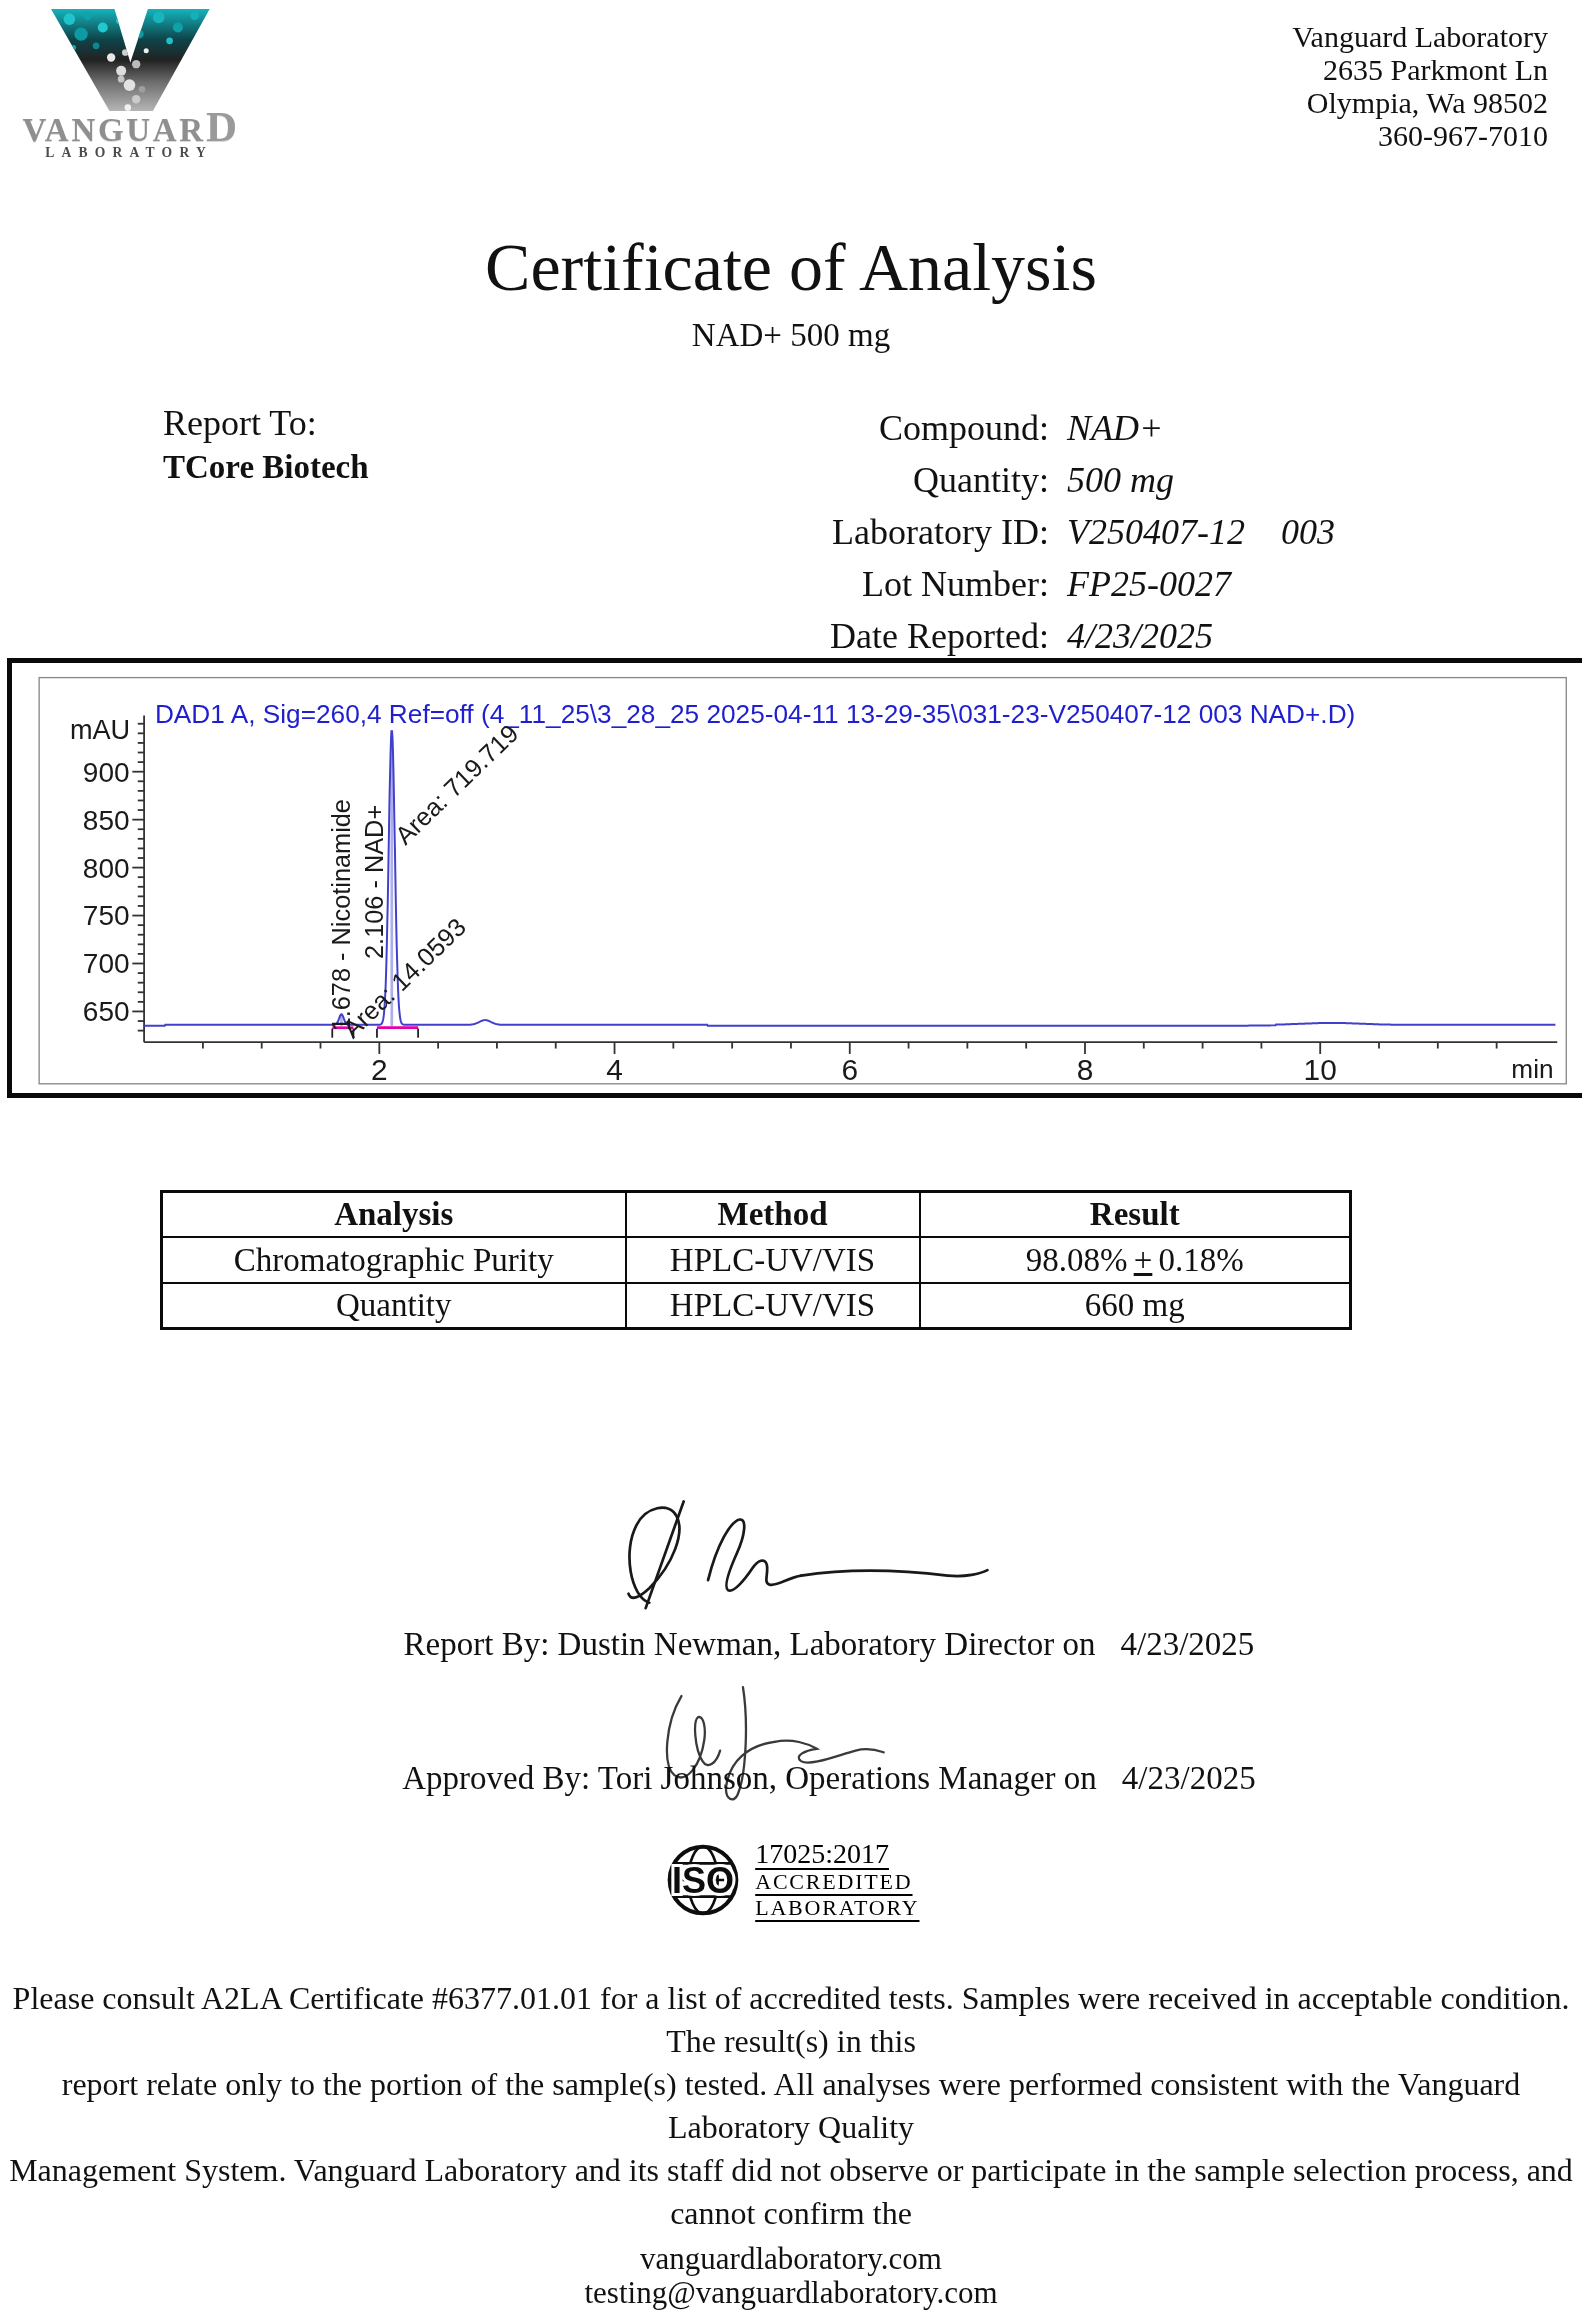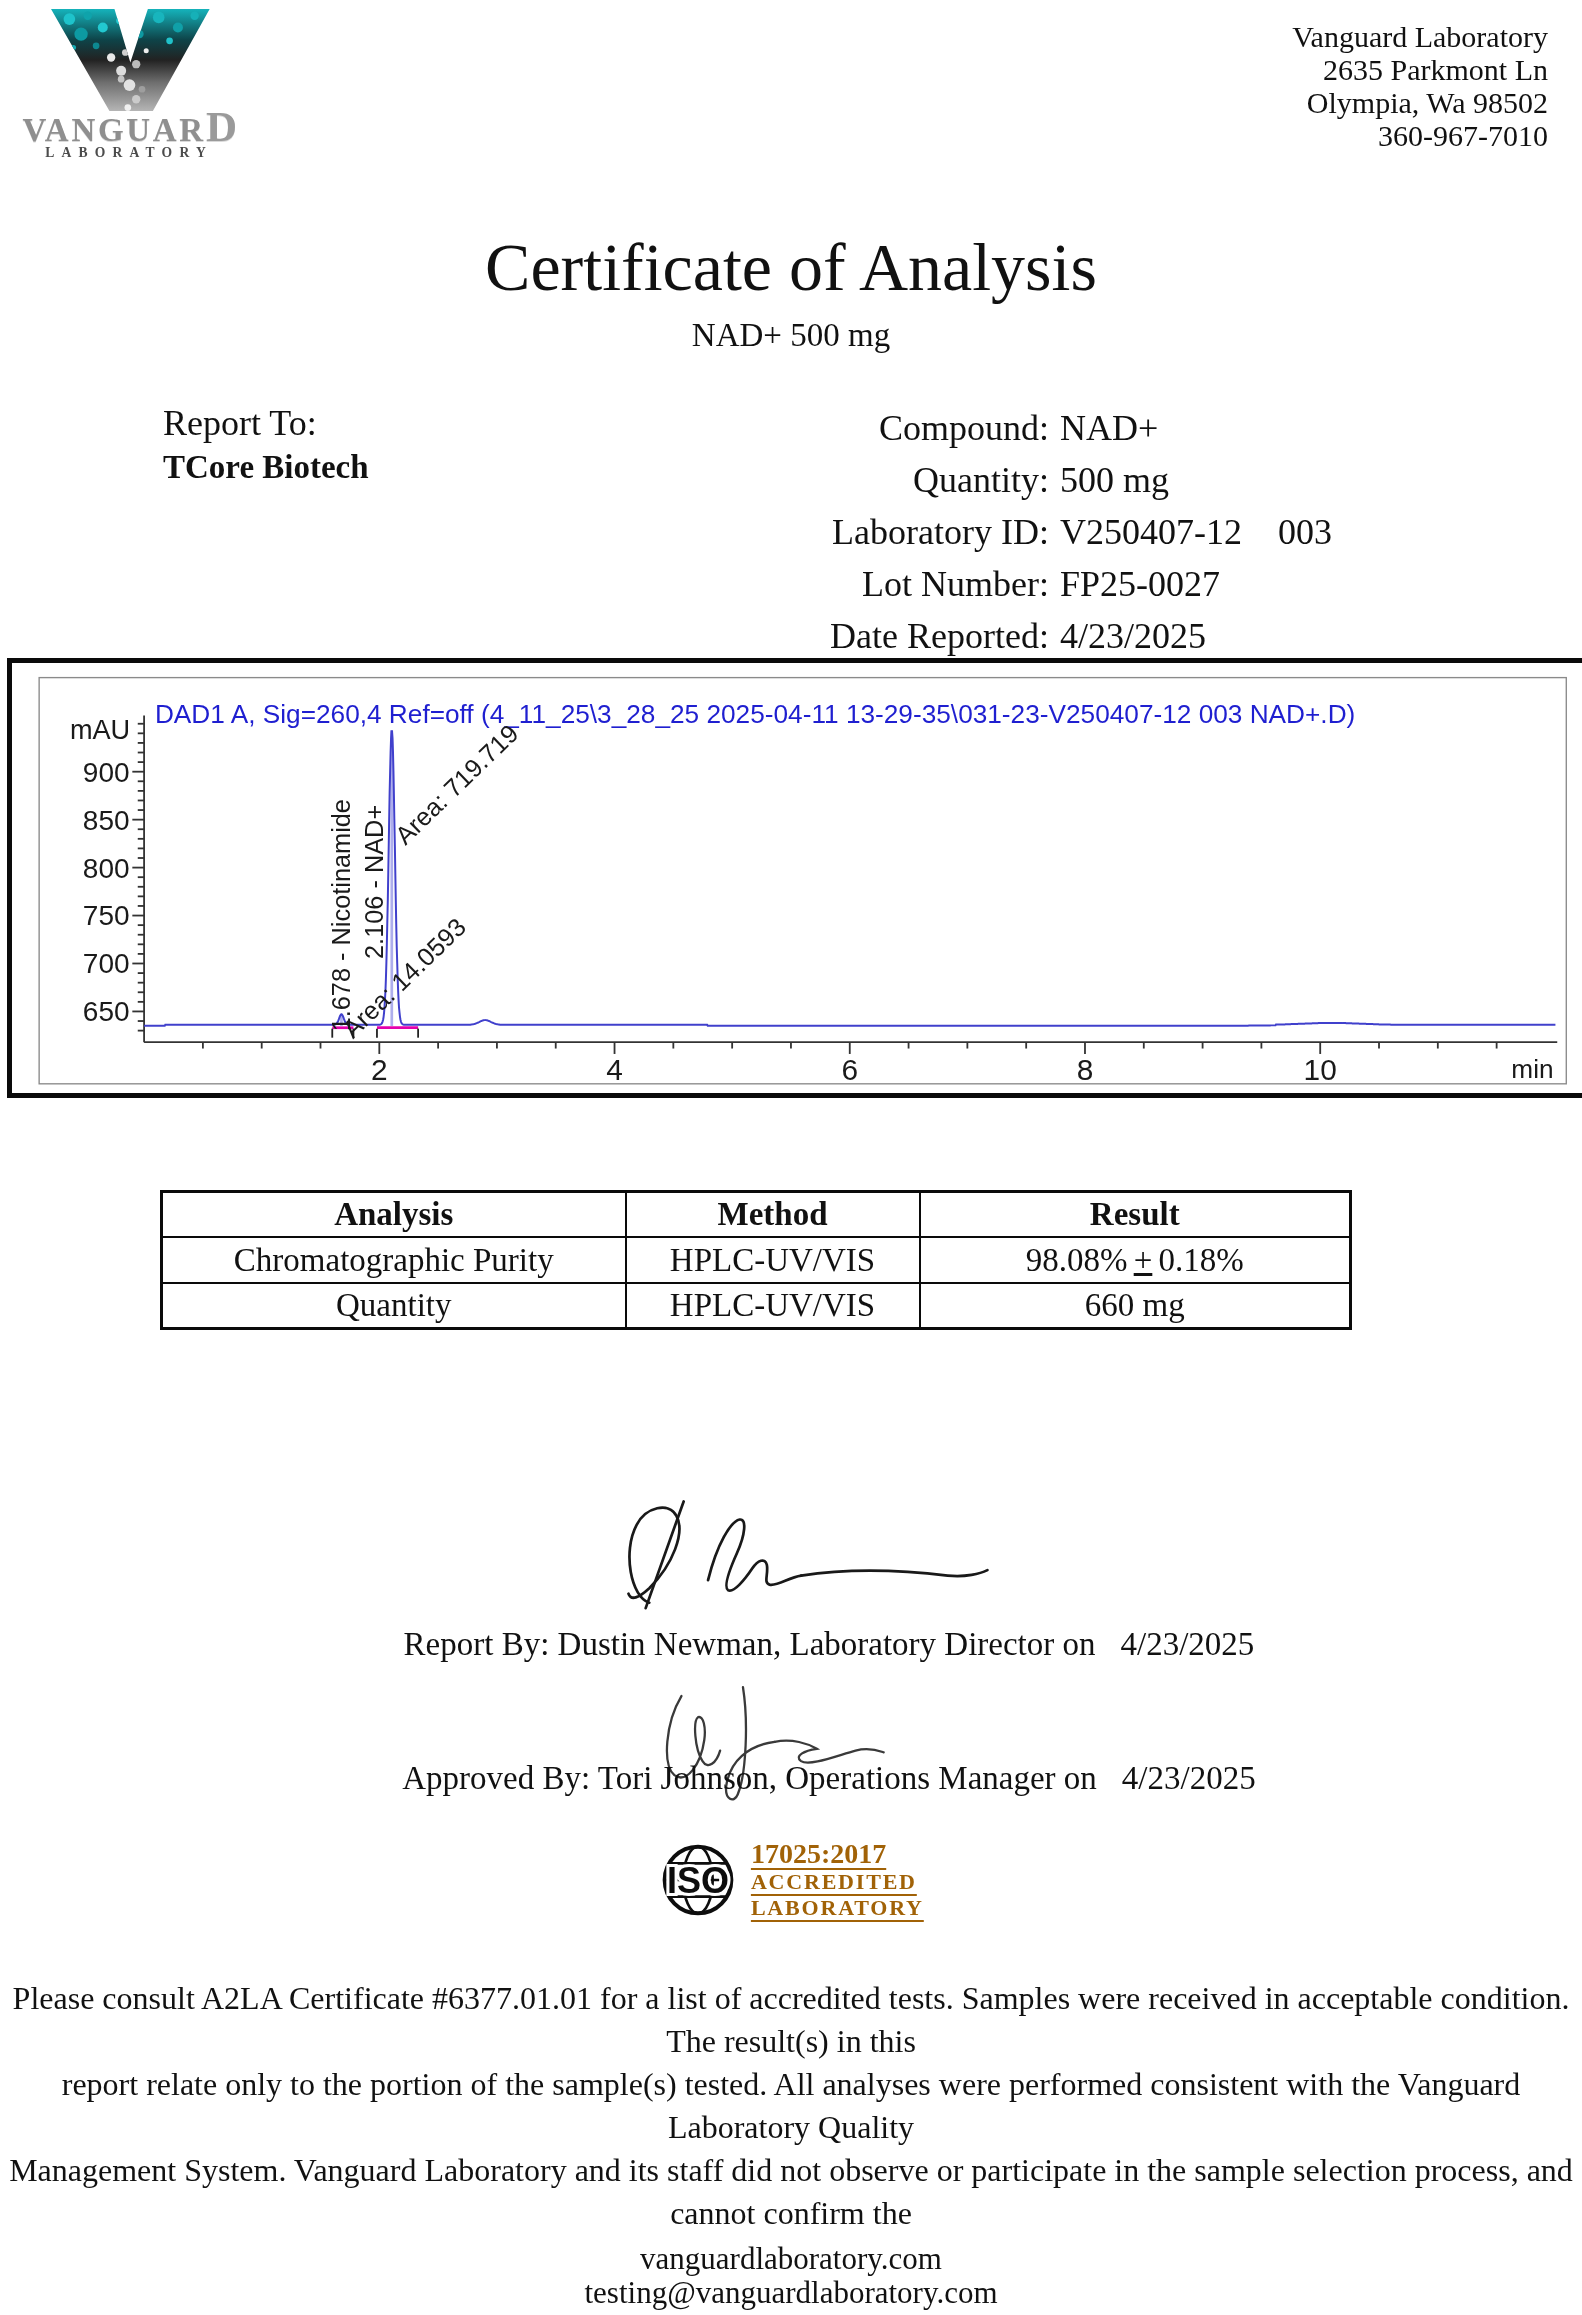--- a/index.html
+++ b/index.html
@@ -18,21 +18,21 @@
   .title{position:absolute;left:0;top:228px;width:100%;text-align:center;font-size:68px;}
   .subtitle{position:absolute;left:0;top:317px;width:100%;text-align:center;font-size:33px;}
 
   
   .report-to{position:absolute;left:163px;top:402px;}
   .report-to .rlabel{font-size:36px;}
   .report-to .rvalue{font-size:33px;font-weight:bold;margin-top:5.4px;}
   .info{position:absolute;left:561px;top:402px;}
   .info .row{display:flex;line-height:52px;font-size:36px;}
   .info .lbl{width:488px;text-align:right;}
-  .info .val{margin-left:11px;white-space:pre;}
+  .info .val{margin-left:18px;white-space:pre;font-style:italic;}
 
   
   .chart-box{position:absolute;left:7.2px;top:658px;width:1557px;height:430px;
              border:5.4px solid #0a0a0a;background:#fff;padding-left:32px;}
   .chart-box svg{position:absolute;left:0;top:0;}
   svg text{font-family:"Liberation Sans",sans-serif;}
 
   
   table.results{position:absolute;left:160px;top:1190px;border-collapse:collapse;table-layout:fixed;
                 font-size:33px;text-align:center;}
@@ -45,21 +45,21 @@
   .sig1{position:absolute;left:586px;top:1494px;}
   .sig2{position:absolute;left:648px;top:1664px;}
   .sigline{position:absolute;left:0;width:100%;text-align:center;font-size:33px;transform:translateX(38px);}
   .sigline .date{margin-left:25px;}
   .cap1{top:1626px;}
   .cap2{top:1760px;}
 
   
   .iso{position:absolute;left:0;top:1838px;width:100%;display:flex;justify-content:center;
        align-items:center;gap:12.7px;}
-  .iso-text{font-family:"Liberation Serif",serif;font-weight:bold;color:#a16207;}
+  .iso-text{font-family:"Liberation Serif",serif;font-weight:normal;color:#000000;}
   .iso-text .l1{font-size:28px;text-decoration:underline;text-decoration-thickness:1.8px;text-underline-offset:4.5px;line-height:31px;}
   .iso-text .l2,.iso-text .l3{font-size:22px;letter-spacing:1.8px;text-decoration:underline;text-decoration-thickness:1.8px;text-underline-offset:4.5px;line-height:26px;}
 
   .disclaimer{position:absolute;left:0;top:1977px;width:100%;text-align:center;
               font-size:32px;line-height:43px;}
   .links{position:absolute;left:0;top:2242px;width:100%;text-align:center;font-size:31px;line-height:34px;}
 </style>
 </head>
 <body>
 

